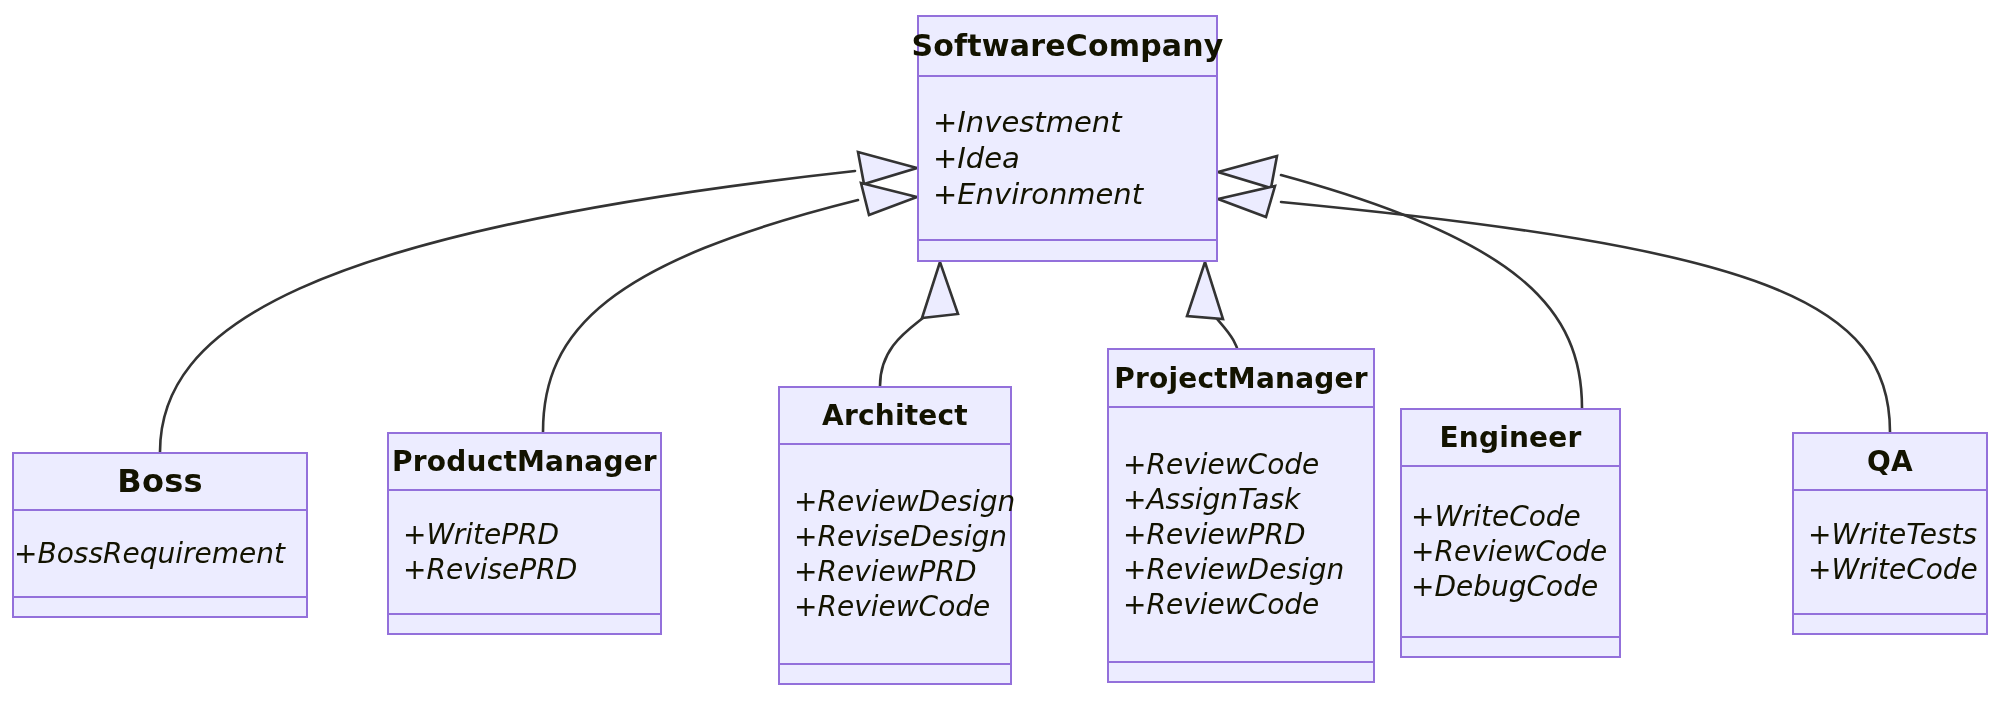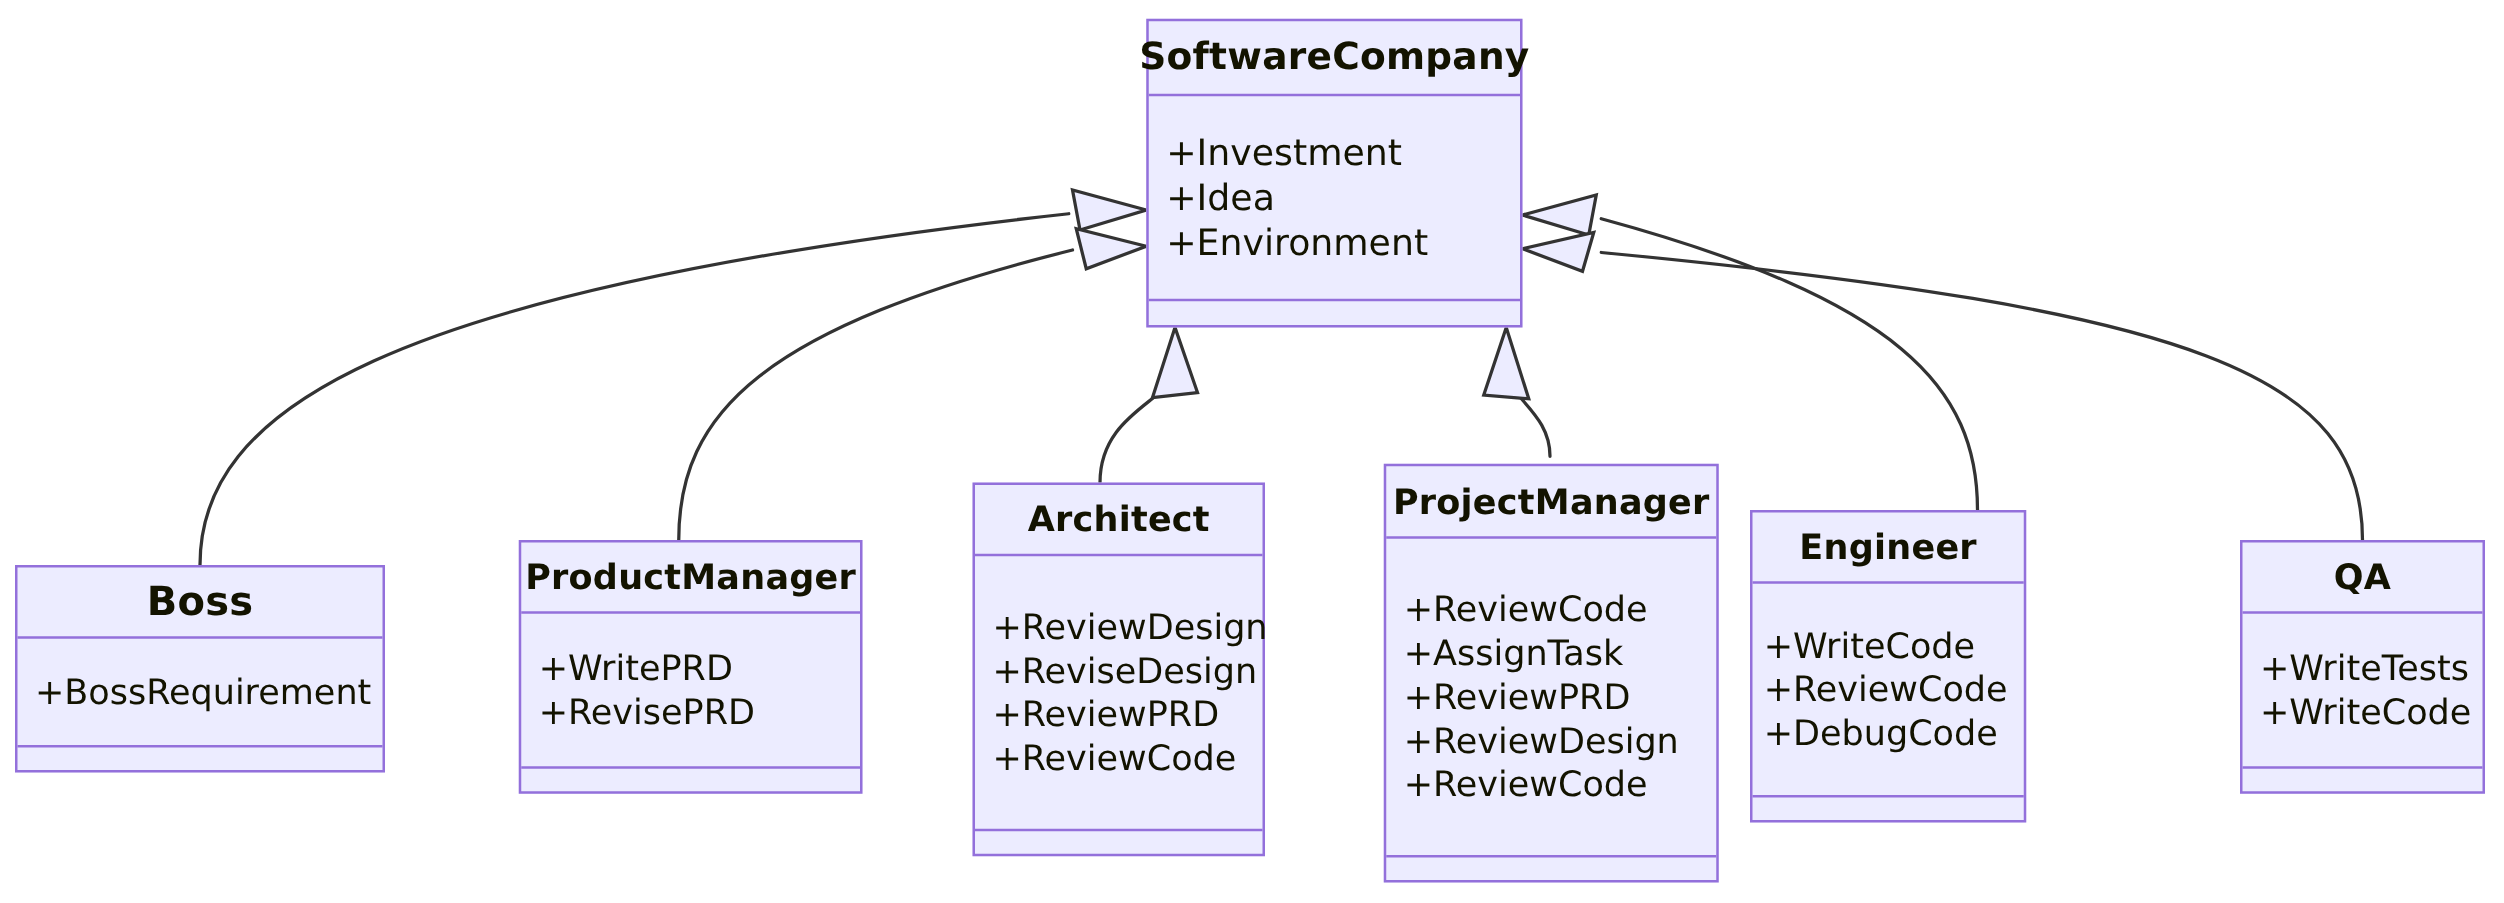--- a/index.html
+++ b/index.html
@@ -7,52 +7,52 @@
        font-family:"DejaVu Sans","Liberation Sans",sans-serif;}
   #stage{position:absolute;inset:0;width:2003px;height:537px;}
   #edges{position:absolute;left:0;top:0;width:2003px;height:722px;pointer-events:none;}
   .node{position:absolute;box-sizing:border-box;border:2px solid #9370DB;
         background:#ECECFF;display:flex;flex-direction:column;}
   .sec-title{display:flex;align-items:center;justify-content:center;
              font-weight:bold;color:#131300;letter-spacing:.2px;}
   .sec-attrs{border-top:2px solid #9370DB;display:flex;flex-direction:column;
              justify-content:center;}
   .sec-methods{border-top:2px solid #9370DB;}
-  .attr{color:#131300;white-space:nowrap;}
+  .attr{color:#131300;white-space:nowrap;font-style:italic;}
 
   
   #n-softwarecompany{left:917px;top:15px;width:301px;height:247px;}
   #n-softwarecompany .sec-title{height:59px;font-size:30px;}
   #n-softwarecompany .sec-attrs{height:167px;padding-left:14px;}
   #n-softwarecompany .attr{font-size:29px;line-height:36px;}
   #n-softwarecompany .sec-methods{height:19px;}
 
   
   #n-boss{left:12px;top:452px;width:296px;height:166px;}
   #n-boss .sec-title{height:56px;font-size:32px;}
-  #n-boss .sec-attrs{height:88px;padding-left:14px;}
+  #n-boss .sec-attrs{height:88px;}
   #n-boss .attr{font-size:28px;line-height:35px;}
   #n-boss .sec-methods{height:18px;}
 
   
-  #n-productmanager{left:415px;top:432px;width:275px;height:203px;}
+  #n-productmanager{left:387px;top:432px;width:275px;height:203px;}
   #n-productmanager .sec-title{height:56px;font-size:28px;}
   #n-productmanager .sec-attrs{height:125px;padding-left:14px;}
   #n-productmanager .attr{font-size:28px;line-height:35px;}
   #n-productmanager .sec-methods{height:18px;}
 
   
   #n-architect{left:778px;top:386px;width:234px;height:299px;}
   #n-architect .sec-title{height:56px;font-size:28px;}
   #n-architect .sec-attrs{height:221px;padding-left:14px;}
   #n-architect .attr{font-size:28px;line-height:35px;}
   #n-architect .sec-methods{height:18px;}
 
   
-  #n-projectmanager{left:1107px;top:371px;width:268px;height:335px;}
+  #n-projectmanager{left:1107px;top:348px;width:268px;height:335px;}
   #n-projectmanager .sec-title{height:57px;font-size:28px;}
   #n-projectmanager .sec-attrs{height:256px;padding-left:14px;}
   #n-projectmanager .attr{font-size:28px;line-height:35px;}
   #n-projectmanager .sec-methods{height:18px;}
 
   
   #n-engineer{left:1400px;top:408px;width:221px;height:250px;}
   #n-engineer .sec-title{height:56px;font-size:28px;}
   #n-engineer .sec-attrs{height:172px;padding-left:9px;}
   #n-engineer .attr{font-size:28px;line-height:35px;}

